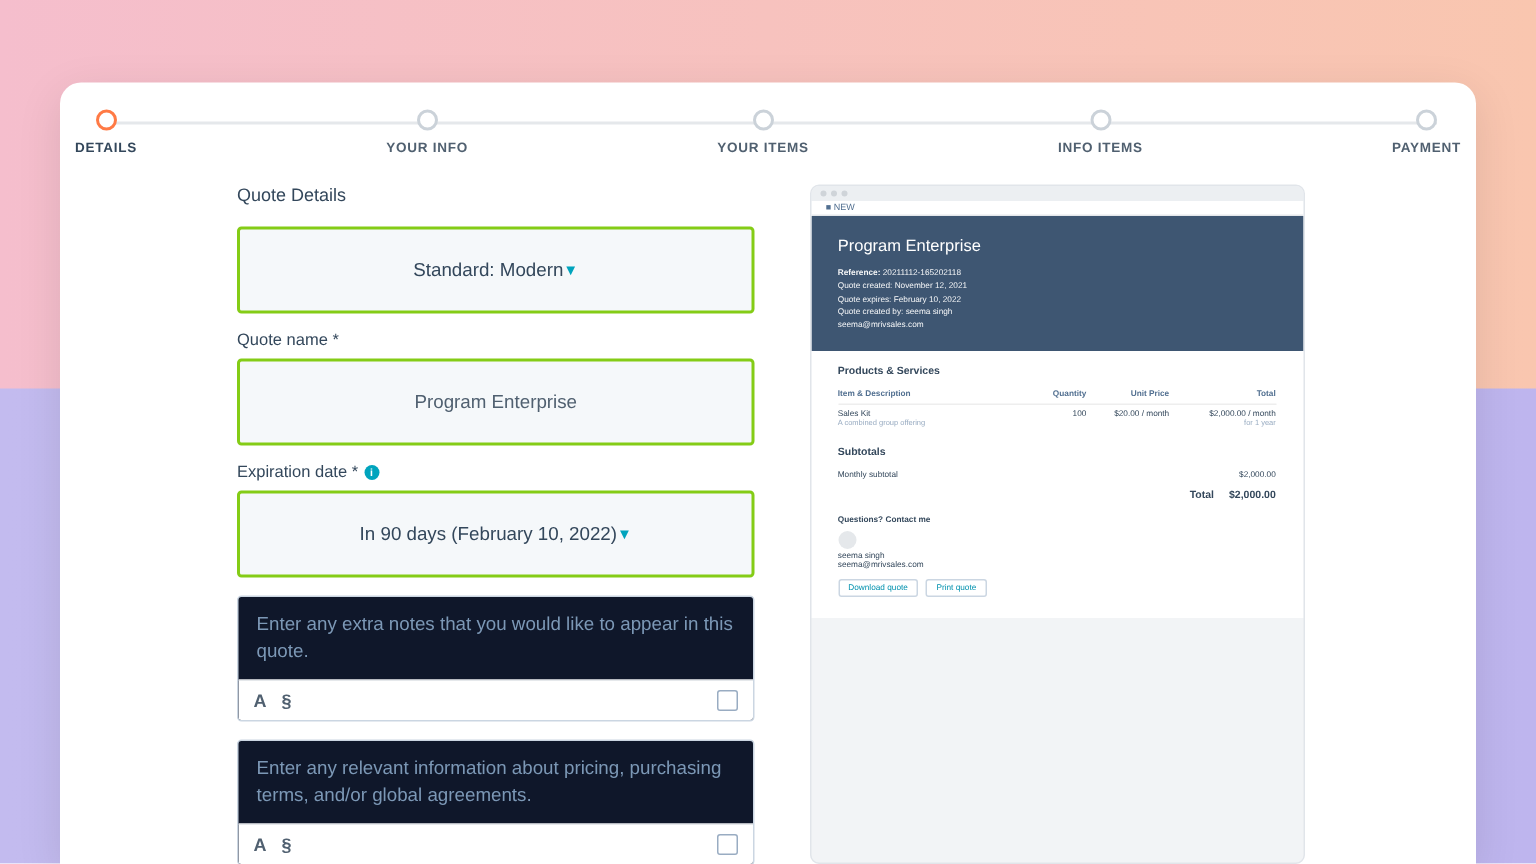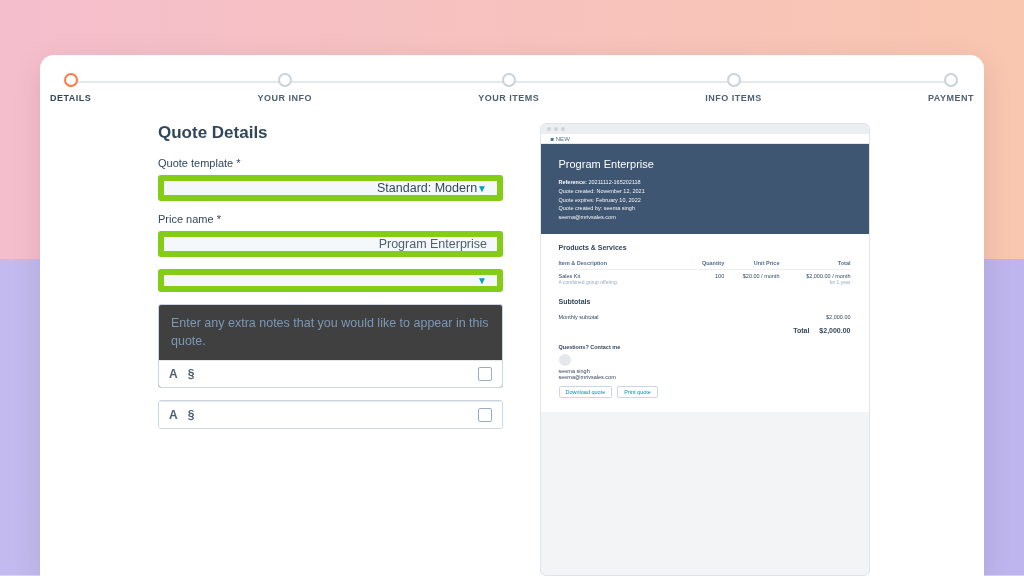--- a/index.html
+++ b/index.html
@@ -22,32 +22,32 @@
   .stepper { position: relative; height: 40px; margin: 0 -8px 6px -8px; }
   .stepper-line { position:absolute; left:16px; right:16px; top:8px; height:2px; background:#e5e8eb; }
   .steps { position:absolute; left:0; right:0; top:0; display:flex; justify-content:space-between; }
   .step { display:flex; flex-direction:column; align-items:center; font-size:9px; letter-spacing:.5px; color:#506070; font-weight:600; }
   .dot { width:14px; height:14px; border-radius:50%; background:#fff; border:2px solid #cbd2d9; margin-bottom:6px; }
   .step.active .dot { border-color:#ff7a45; }
   .step.active { color:#33475b; }
   
   .body-row { flex:1; display:flex; gap:30px; padding: 4px 90px 0 100px; overflow:hidden;}
   .form-col { flex: 0 0 345px; }
-  h2.page-title { font-size:17px; color:#33475b; font-weight:700; margin-bottom:14px; }
+  h2.page-title { font-size:12px; color:#33475b; font-weight:400; margin-bottom:14px; }
   .field-label { font-size:11px; color:#33475b; font-weight:400; margin-bottom:6px; display:flex; align-items:center; gap:4px;}
   .info-ic { width:10px;height:10px;border-radius:50%;background:#00a4bd;color:#fff;font-size:7px;display:inline-flex;align-items:center;justify-content:center;font-weight:bold;}
   .input, .select {
-    width:100%; border:6px solid #84cc16; border-radius:3px; background:#f5f8fa;
-    padding:0 10px; font-size:12.5px; color:#506070; margin-bottom:12px;
-    display:flex; align-items:center; justify-content:flex-end;
+    width:100%; border:2px solid #84cc16; border-radius:3px; background:#f5f8fa;
+    padding:20px 10px; font-size:12.5px; color:#506070; margin-bottom:12px;
+    display:flex; align-items:center; justify-content:center;
   }
   .select { color:#33475b; cursor:pointer; }
   .caret { color:#00a4bd; font-size:10px; }
   .textarea {
-    width:100%; border:1px solid #cbd6e2; border-radius:3px; background:#404040;
+    width:100%; border:1px solid #cbd6e2; border-radius:3px; background:#0f172a;
     margin-bottom:12px; overflow:hidden;
   }
   .textarea .ta-body { padding:10px 12px; font-size:12.5px; color:#7c98b6; min-height:52px; line-height:1.4;}
   .textarea .ta-tools { border-top:1px solid #e5e8eb; display:flex; align-items:center; justify-content:space-between; padding:6px 10px; background:#fff;}
   .tool-left { display:flex; gap:10px; color:#506070; font-size:12px; font-weight:600;}
   .expand-ic { width:14px;height:14px;border:1px solid #99acc2;border-radius:2px;position:relative;}
   
   .preview-col { flex:1; display:flex; justify-content:center; }
   .browser {
     width: 330px; background:#f2f4f6; border:1px solid #e1e5ea; border-radius:6px;
@@ -104,47 +104,52 @@
         <span>PAYMENT</span>
       </div>
     </div>
   </div>
 
   <div class="body-row">
 
     <div class="form-col">
       <h2 class="page-title">Quote Details</h2>
 
-      <div class="field-label">Quote template *</div>
       <div class="select">
         <span>Standard: Modern</span>
         <span class="caret">▼</span>
       </div>
 
-      <div class="field-label">Price name *</div>
+      <div class="field-label">Quote name *</div>
       <div class="input">
         <span>Program Enterprise</span>
       </div>
 
+      <div class="field-label">
+        <span>Expiration date *</span>
+        <span class="info-ic">i</span>
+      </div>
       <div class="select">
+        <span>In 90 days (February 10, 2022)</span>
         <span class="caret">▼</span>
       </div>
 
       <div class="textarea">
         <div class="ta-body">Enter any extra notes that you would like to appear in this quote.</div>
         <div class="ta-tools">
           <div class="tool-left">
             <span>A</span>
             <span>§</span>
           </div>
           <div class="expand-ic"></div>
         </div>
       </div>
 
       <div class="textarea">
+        <div class="ta-body">Enter any relevant information about pricing, purchasing terms, and/or global agreements.</div>
         <div class="ta-tools">
           <div class="tool-left">
             <span>A</span>
             <span>§</span>
           </div>
           <div class="expand-ic"></div>
         </div>
       </div>
     </div>
 

